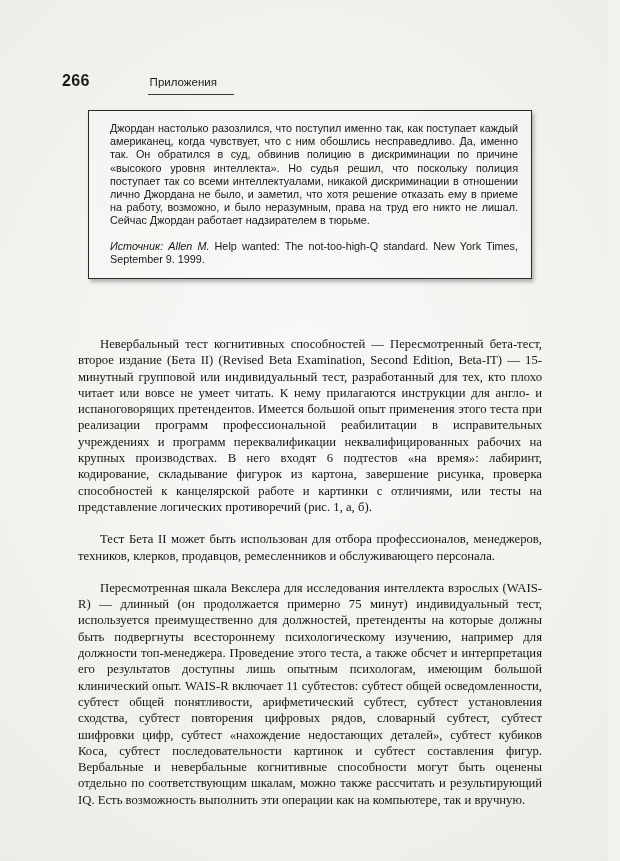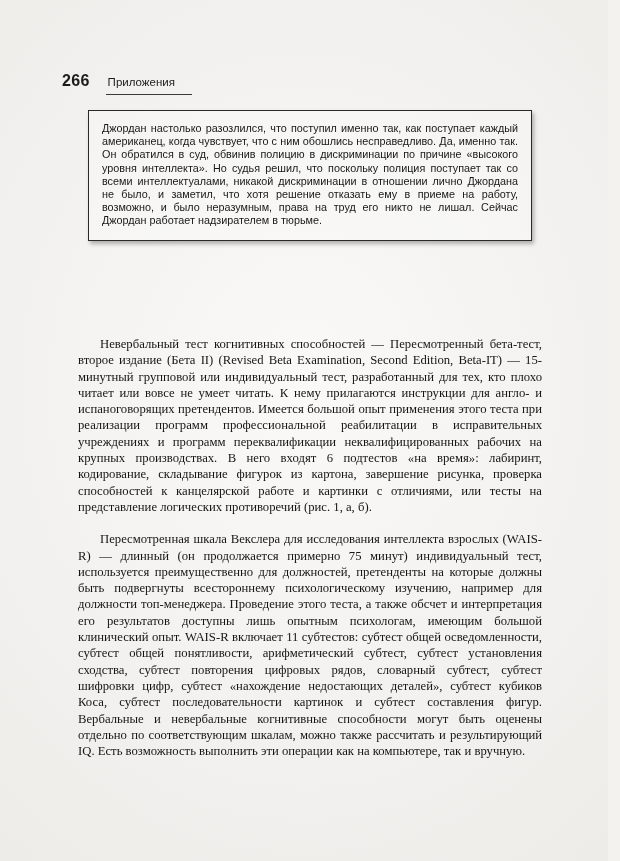--- a/index.html
+++ b/index.html
@@ -34,36 +34,37 @@
     font-weight:bold;
     font-size:16px;
     letter-spacing:0.3px;
   }
   .running-head{
     font-family:"Liberation Sans", sans-serif;
     font-size:11.5px;
     padding:0 4px 6px 2px;
     border-bottom:1.2px solid #3a3937;
     min-width:86px;
+    margin-left:42px;
   }
   .info-box{
     position:absolute;
     left:88px;top:110px;
     width:444px;
     border:1.2px solid var(--box-border);
     box-shadow:2px 3px 4px rgba(0,0,0,0.28);
     background:rgba(255,255,255,0.25);
     padding:11px 13px 12px 13px;
     font-family:"Liberation Sans", sans-serif;
     font-size:10.8px;
     line-height:13.2px;
     text-align:justify;
     color:#181817;
   }
-  .info-box p{margin:0 0 12px 0;}
+  .info-box p{margin:0 0 12px 8px;}
   .info-box p:last-child{margin-bottom:0;}
   .source-italic{font-style:italic;}
   .body-text{
     position:absolute;
     left:62px;top:320px;
     width:496px;
     font-family:"Liberation Serif", serif;
     font-size:12.7px;
     line-height:16.3px;
     text-align:justify;
@@ -79,20 +80,22 @@
 
 <div class="page">
 
   <div class="header">
     <span class="page-number">266</span>
     <span class="running-head">Приложения</span>
   </div>
 
   <div class="info-box">
     <p>Джордан настолько разозлился, что поступил именно так, как поступает каждый американец, когда чувствует, что с ним обошлись несправедливо. Да, именно так. Он обратился в суд, обвинив полицию в дискриминации по причине «высокого уровня интеллекта». Но судья решил, что поскольку полиция поступает так со всеми интеллектуалами, никакой дискриминации в отношении лично Джордана не было, и заметил, что хотя решение отказать ему в приеме на работу, возможно, и было неразумным, права на труд его никто не лишал. Сейчас Джордан работает надзирателем в тюрьме.</p>
+    <p><span class="source-italic">Источник: Allen M.</span><span> Help wanted: The not-too-high-Q standard. New York Times, September 9. 1999.</span></p>
   </div>
 
   <div class="body-text">
       <p>Невербальный тест когнитивных способностей — Пересмотренный бета-тест, второе издание (Бета II) (Revised Beta Examination, Second Edition, Beta-IT) — 15-минутный групповой или индивидуальный тест, разработанный для тех, кто плохо читает или вовсе не умеет читать. К нему прилагаются инструкции для англо- и испаноговорящих претендентов. Имеется большой опыт применения этого теста при реализации программ профессиональной реабилитации в исправительных учреждениях и программ переквалификации неквалифицированных рабочих на крупных производствах. В него входят 6 подтестов «на время»: лабиринт, кодирование, складывание фигурок из картона, завершение рисунка, проверка способностей к канцелярской работе и картинки с отличиями, или тесты на представление логических противоречий (рис. 1, а, б).</p>
+      <p>Тест Бета II может быть использован для отбора профессионалов, менеджеров, техников, клерков, продавцов, ремесленников и обслуживающего персонала.</p>
       <p>Пересмотренная шкала Векслера для исследования интеллекта взрослых (WAIS-R) — длинный (он продолжается примерно 75 минут) индивидуальный тест, используется преимущественно для должностей, претенденты на которые должны быть подвергнуты всестороннему психологическому изучению, например для должности топ-менеджера. Проведение этого теста, а также обсчет и интерпретация его результатов доступны лишь опытным психологам, имеющим большой клинический опыт. WAIS-R включает 11 субтестов: субтест общей осведомленности, субтест общей понятливости, арифметический субтест, субтест установления сходства, субтест повторения цифровых рядов, словарный субтест, субтест шифровки цифр, субтест «нахождение недостающих деталей», субтест кубиков Коса, субтест последовательности картинок и субтест составления фигур. Вербальные и невербальные когнитивные способности могут быть оценены отдельно по соответствующим шкалам, можно также рассчитать и результирующий IQ. Есть возможность выполнить эти операции как на компьютере, так и вручную.</p>
     </div>
 
 </div>
 
 </body></html>

